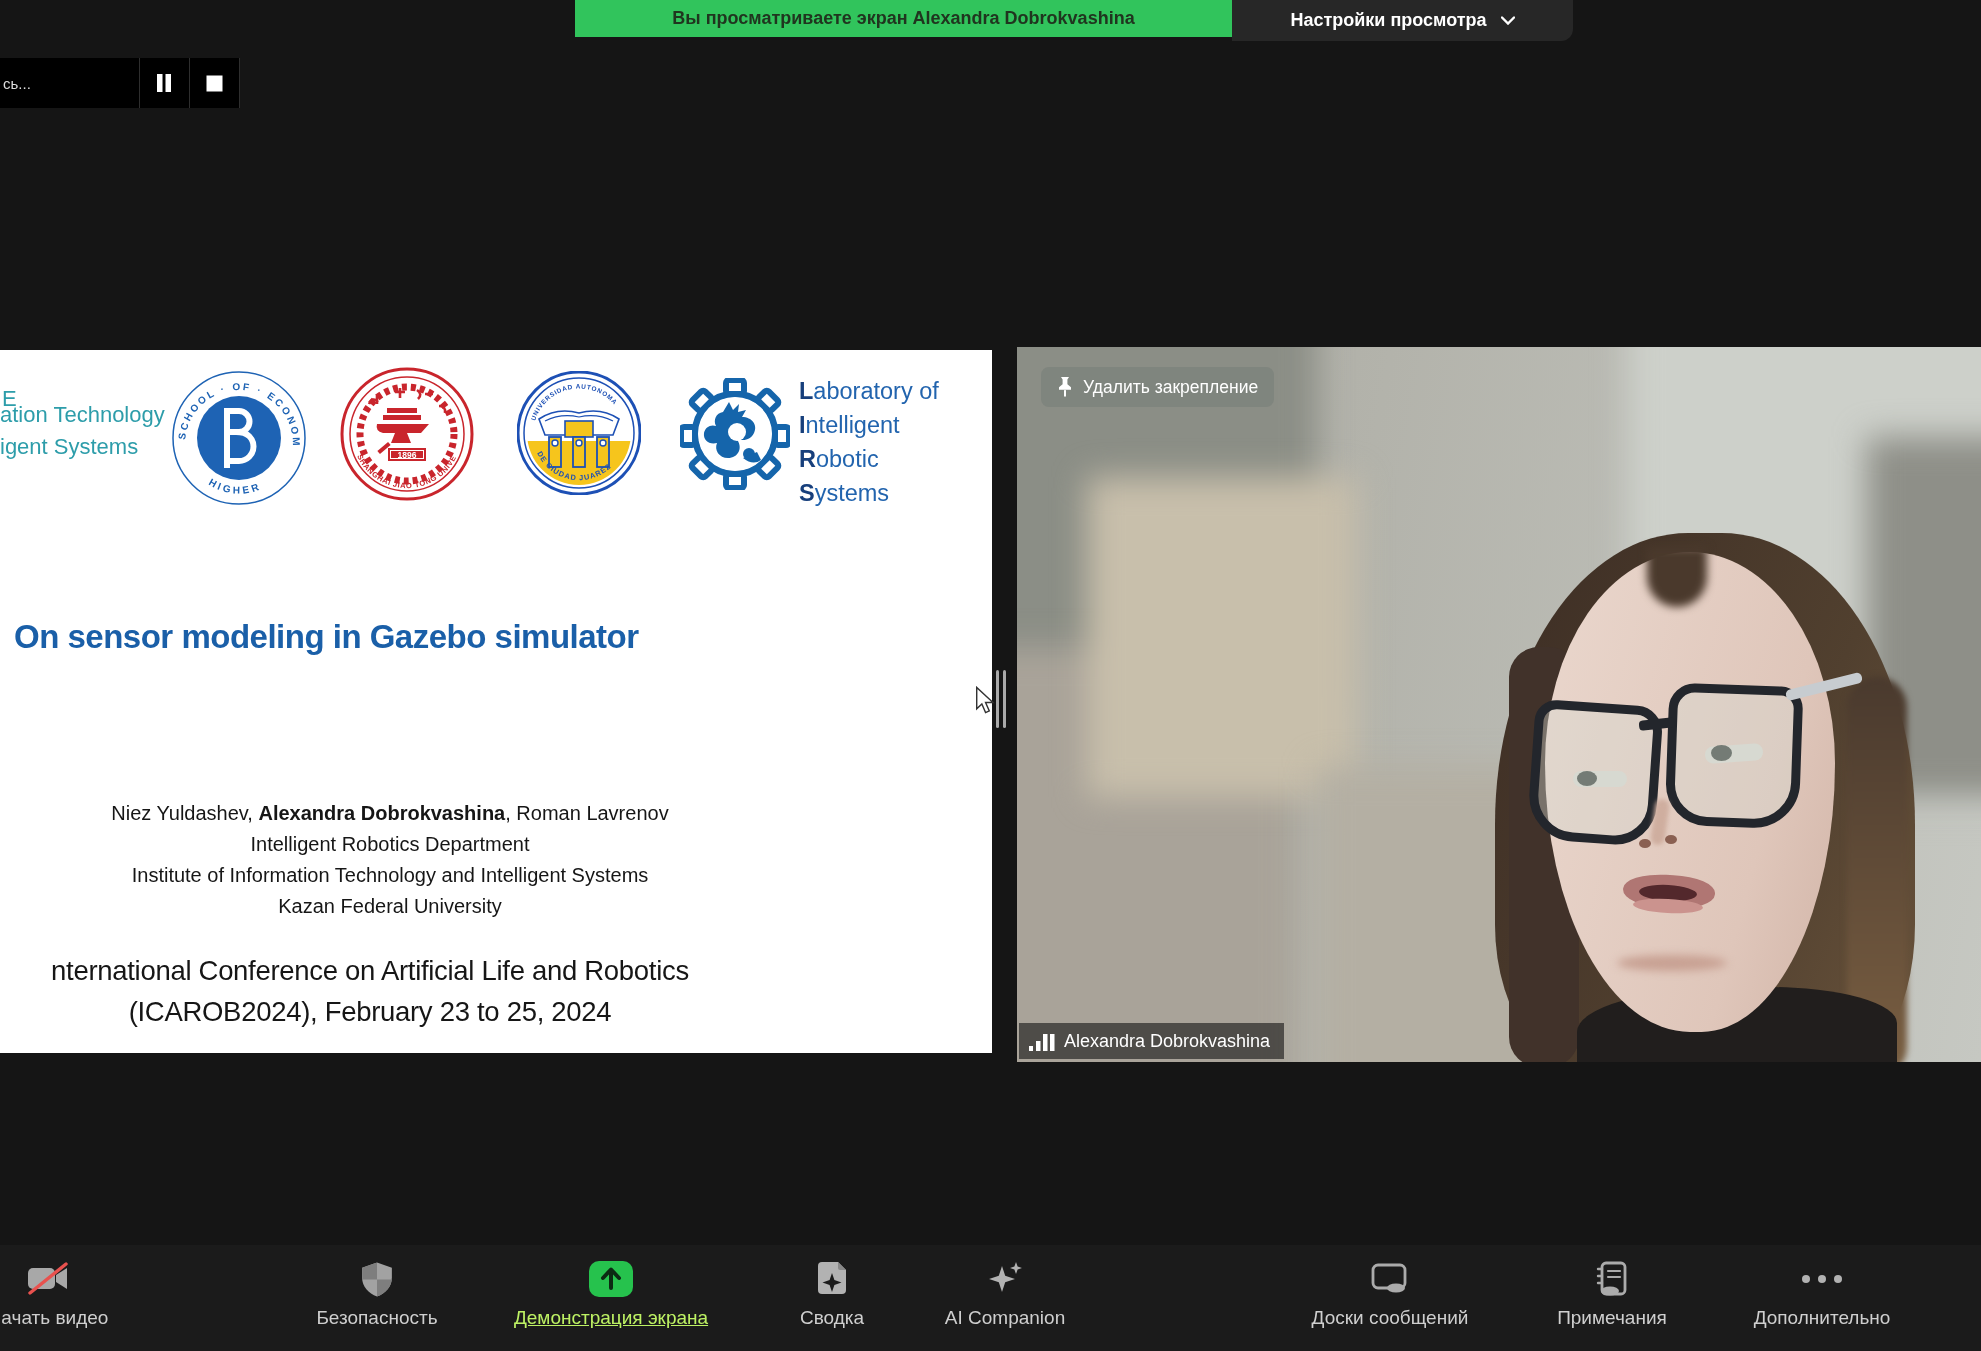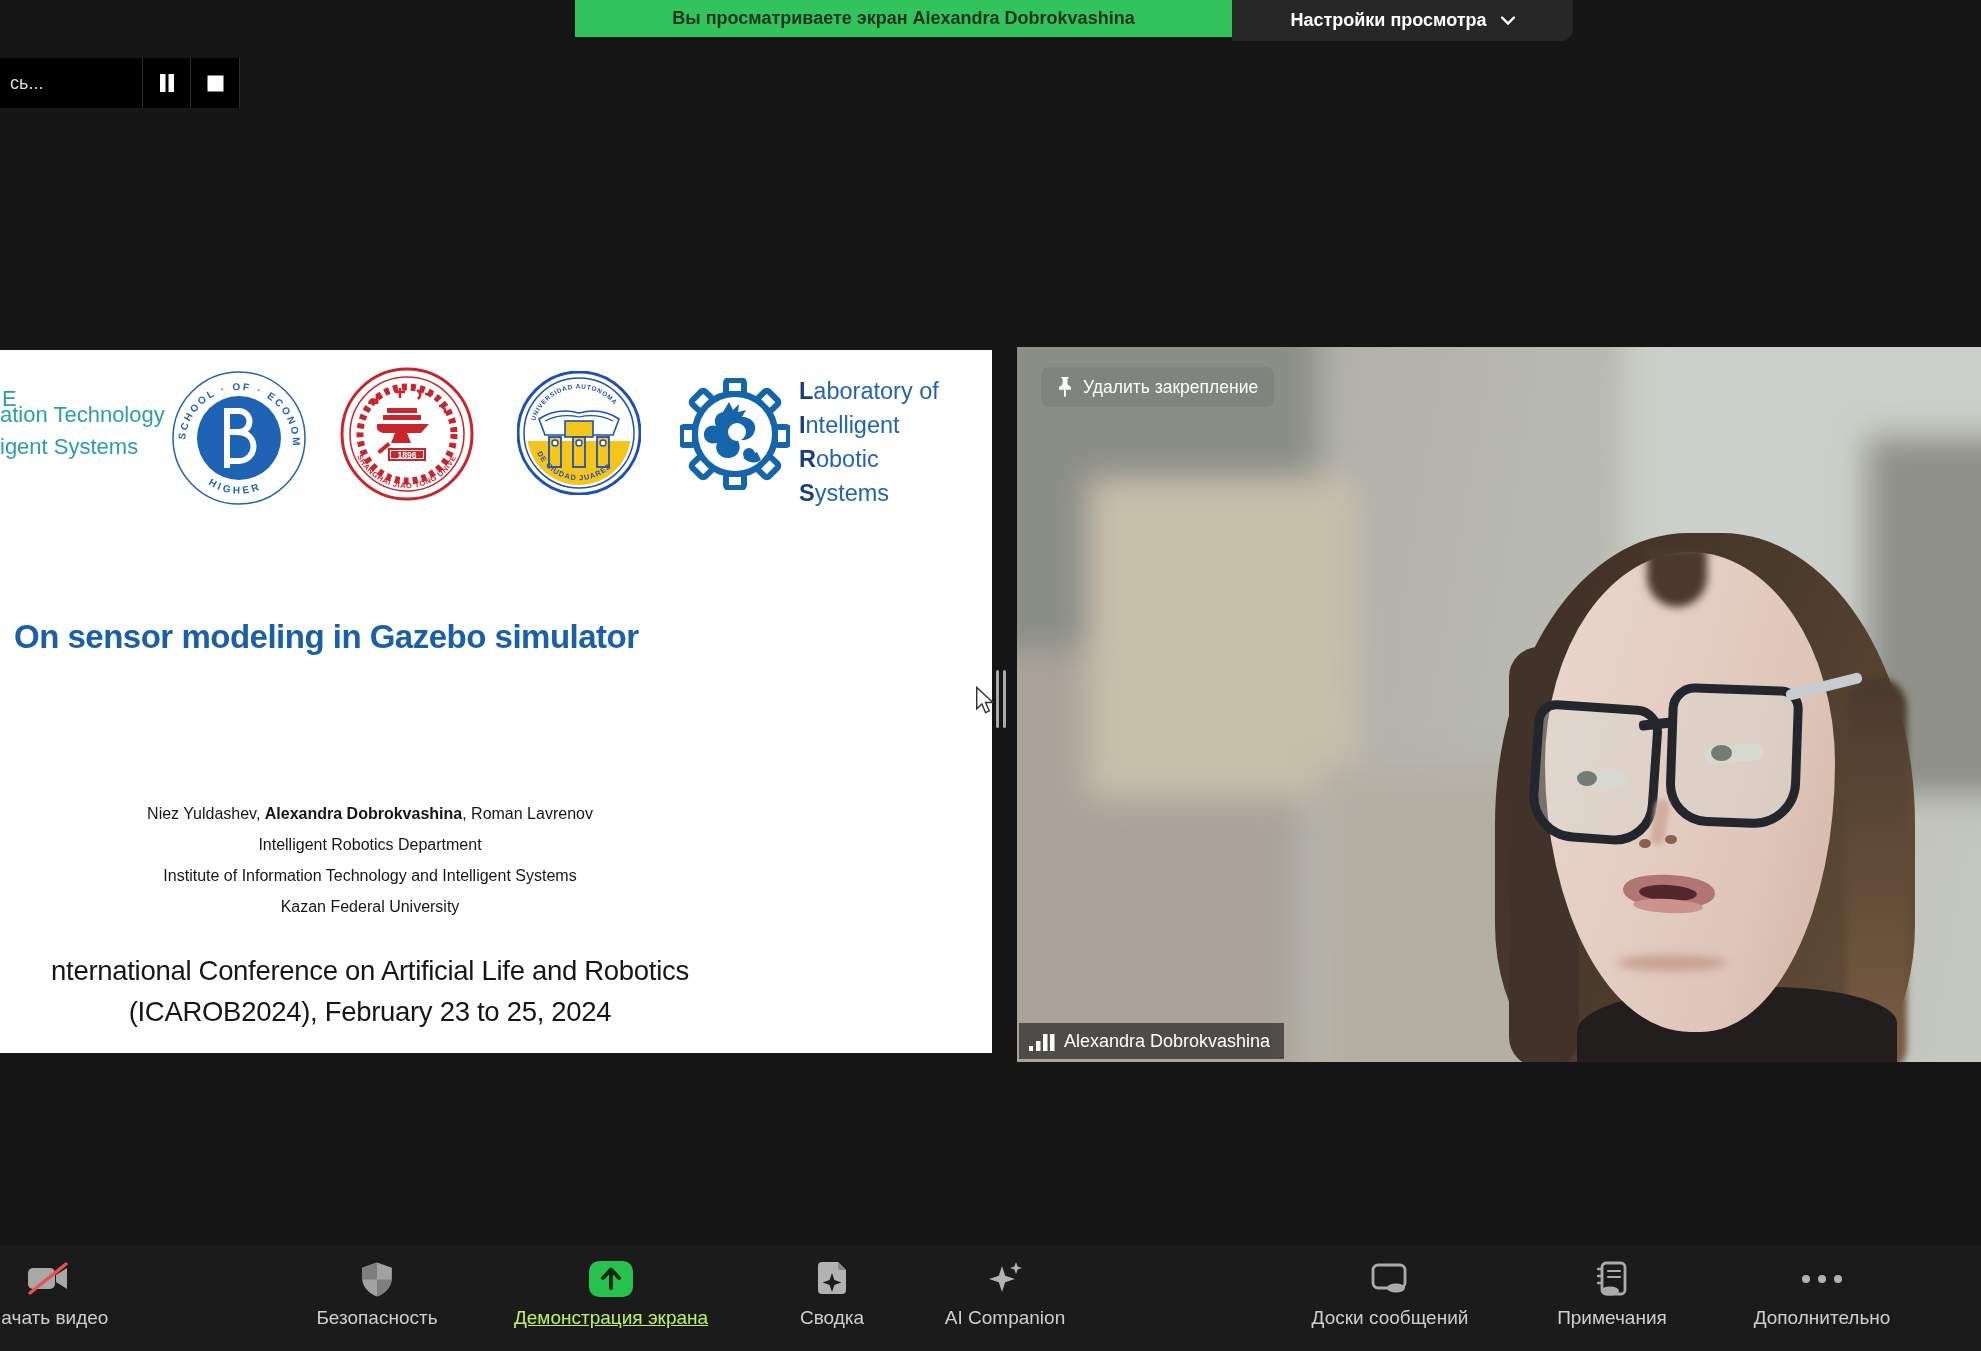--- a/index.html
+++ b/index.html
@@ -7,29 +7,29 @@
          font-family:"Liberation Sans", sans-serif;}
   .abs{position:absolute;}
   
   .banner-green{left:575px;top:0;width:657px;height:37px;background:#31c45c;
     display:flex;align-items:center;justify-content:center;color:#20351f;font-weight:bold;font-size:18px;}
   .banner-dark{left:1232px;top:0;width:341px;height:41px;background:#272727;border-radius:0 0 12px 0;
     display:flex;align-items:center;justify-content:center;gap:14px;color:#fff;font-weight:bold;font-size:18px;cursor:pointer;}
   
   .recbar{left:0;top:58px;width:240px;height:50px;background:#000;display:flex;align-items:center;}
   .recbar .sep{width:1px;height:50px;background:#2e2e2e;}
-  .rec-text{width:138px;color:#ddd;font-size:18px;padding-left:10px;white-space:nowrap;overflow:hidden;}
+  .rec-text{width:138px;color:#ddd;font-size:15px;padding-left:3px;white-space:nowrap;overflow:hidden;}
   .rec-btn{width:50px;height:50px;display:flex;align-items:center;justify-content:center;cursor:pointer;}
   
   .slide{left:0;top:350px;width:992px;height:703px;background:#fff;overflow:hidden;}
   .itis-frag{color:#2d9daa;font-size:22px;font-weight:500;line-height:18px;white-space:nowrap;}
   .lirs-text{left:799px;top:24px;width:190px;font-size:23.5px;line-height:34px;color:#2264ae;}
   .lirs-text b{color:#173f7c;}
   .slide-title{left:14px;top:268px;width:960px;color:#1a5fa8;font-size:33px;font-weight:bold;letter-spacing:-0.5px;white-space:nowrap;}
-  .authors{left:0;top:448px;width:740px;text-align:center;color:#161616;font-size:16px;line-height:31px;}
+  .authors{left:0;top:448px;width:740px;text-align:center;color:#161616;font-size:20px;line-height:31px;padding-left:20px;}
   .conf{left:-12px;top:600px;width:764px;text-align:center;color:#161616;font-size:27.5px;line-height:41px;letter-spacing:-0.3px;white-space:nowrap;}
   
   .split-bar{width:3px;height:58px;background:#a9a9a9;border-radius:2px;}
   
   .video{left:1017px;top:347px;width:964px;height:715px;background:linear-gradient(100deg,#a9a89f,#c6c8c2);overflow:hidden;}
   .blob{position:absolute;filter:blur(16px);}
   .pin-btn{left:24px;top:20px;height:40px;background:rgba(125,130,124,0.82);border-radius:8px;
     display:flex;align-items:center;gap:10px;padding:0 16px;color:#fff;font-size:17.5px;cursor:pointer;}
   .name-tag{left:2px;top:676px;height:36px;background:rgba(22,22,22,0.62);
     display:flex;align-items:center;gap:9px;padding:0 14px 0 10px;color:#fff;font-size:18px;}

